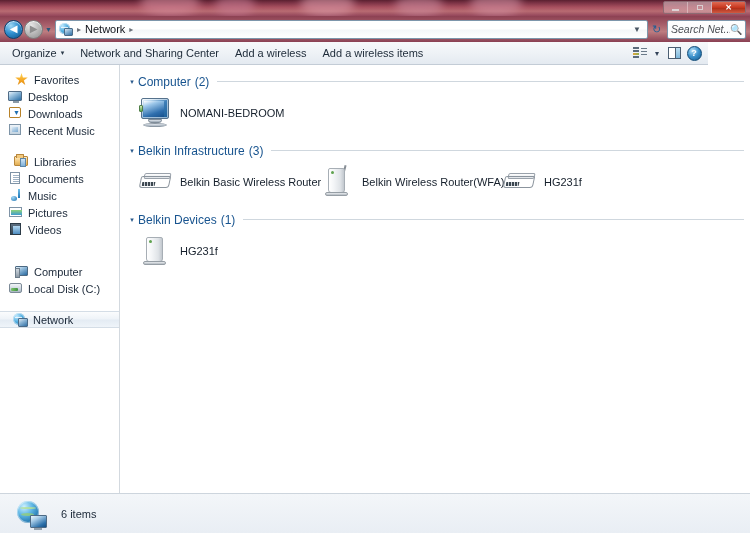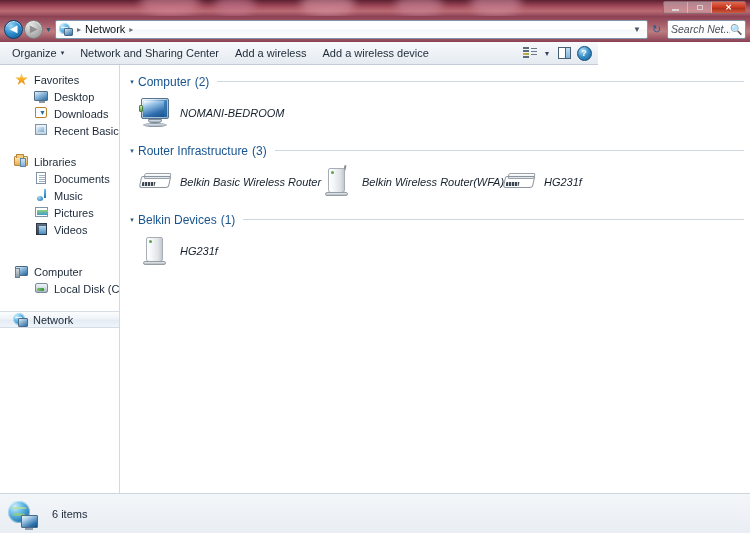--- a/index.html
+++ b/index.html
@@ -79,21 +79,21 @@
     width: 79px; height: 19px; margin-left: 2px; flex: none;
     background: linear-gradient(180deg,#ffffff 0%,#fbfcfd 50%,#ffffff 100%);
     border: 1px solid #7d96ab; border-radius: 2px;
     display: flex; align-items: center; padding: 0 3px;
   }
   .searchbox .ph { flex: 1; font-style: italic; font-size: 10.5px; color: #4c4f55; white-space: nowrap; overflow: hidden; }
   .searchbox .mg { width: 12px; text-align: center; color: #2d6ea6; font-size: 10px; }
 
   
   .cmdbar {
-    position: absolute; top: 42px; left: 0; width: 598px; height: 23px;
+    position: absolute; top: 42px; left: 0; width: 708px; height: 23px;
     background: linear-gradient(180deg,#f7f9fb 0%,#eef2f6 50%,#e4eaf1 100%);
     border-bottom: 1px solid #c3ccd6;
     display: flex; align-items: center; padding: 0 4px;
   }
   .cmd {
     font-size: 11px; color: #1d2a38; padding: 3px 7px; white-space: nowrap;
     display: flex; align-items: center; gap: 4px; border: 1px solid transparent; border-radius: 2px;
   }
   .cmd .cv { font-size: 7px; color: #2b3a4a; }
   .cmd-spacer { flex: 1; }
@@ -112,54 +112,54 @@
   .body { position: absolute; top: 65px; left: 0; width: 750px; height: 428px; display: flex; background:#fff; }
   .navpane {
     width: 120px; height: 100%; background: #ffffff;
     border-right: 1px solid #d3d9df; padding-top: 6px; overflow: hidden;
   }
   .np-group { margin-bottom: 3px; }
   .np-row {
     height: 17px; display: flex; align-items: center; gap: 5px;
     padding-left: 14px; font-size: 11px; color: #1b2838; white-space: nowrap;
   }
-  .np-row.child { padding-left: 34px; }
+  .np-row.child { padding-left: 8px; }
   .np-row.selected {
     background: linear-gradient(180deg,#fbfcfd 0%,#eef3f8 48%,#e3ebf3 52%,#eff4f9 100%);
     border-top: 1px solid #d4dde6; border-bottom: 1px solid #d4dde6;
     padding-left: 13px;
   }
   .np-gap { height: 11px; }
   .np-ico { width: 15px; height: 15px; flex: none; position: relative; }
 
   
   .content { flex: 1; height: 100%; background: #fff; padding: 8px 0 0 6px; overflow: hidden; }
   .grp-head { display: flex; align-items: center; height: 17px; margin: 0 6px 0 0; }
   .grp-tri { width: 12px; color: #2a5a8c; font-size: 7px; text-align: center; flex:none; }
   .grp-title { font-size: 12px; color: #18548f; white-space: nowrap; }
   .grp-count { font-size: 12px; color: #18548f; margin-left: 4px; }
   .grp-line { flex: 1; height: 1px; background: #cfd7de; margin-left: 8px; }
-  .tiles { display: flex; flex-wrap: wrap; padding: 4px 0 10px 8px; font-style: italic; }
+  .tiles { display: flex; flex-wrap: wrap; padding: 4px 0 10px 8px; }
   .tile {
     width: 182px; height: 38px; display: flex; align-items: center; gap: 7px;
     padding: 2px 4px; border: 1px solid transparent; border-radius: 3px;
   }
   .tile.selected {
     background: linear-gradient(180deg,#fdfeff 0%,#f3f8fc 100%);
     border: 1px solid #b5d6ec; border-radius: 3px;
     box-shadow: inset 0 0 0 1px rgba(255,255,255,.9);
   }
   .tile-ico { width: 34px; height: 34px; flex: none; position: relative; }
   .tile-label { font-size: 11px; color: #16202c; white-space: nowrap; }
 
   
   .statusbar {
     position: absolute; top: 493px; left: 0; width: 750px; height: 40px;
     background: linear-gradient(180deg,#f3f6f9 0%,#e9eef4 100%);
-    border-top: 1px solid #cdd5dd; display: flex; align-items: center; padding-left: 8px; gap: 14px;
+    border-top: 1px solid #cdd5dd; display: flex; align-items: center; padding-left: 17px; gap: 14px;
   }
   .sb-ico { width: 30px; height: 30px; position: relative; flex: none; }
   .sb-text { font-size: 11px; color: #1b2838; }
 
   
   .i-netglobe { position:absolute; left:0; top:1px; width:11px; height:11px; border-radius:50%;
     background: radial-gradient(circle at 32% 28%, #bfe9ff 0%, #53aee0 45%, #1a6fa8 100%);
     box-shadow: inset 0 0 0 1px rgba(255,255,255,.5); }
   .i-netglobe::after { content:""; position:absolute; left:2px; top:4px; width:7px; height:1px; background:rgba(255,255,255,.75); }
   .i-netmon { position:absolute; right:0; bottom:0; width:9px; height:8px; border-radius:1px;
@@ -339,21 +339,21 @@
       <span>Organize</span>
       <span class="cv">▾</span>
     </div>
     <div class="cmd">
       <span>Network and Sharing Center</span>
     </div>
     <div class="cmd">
       <span>Add a wireless</span>
     </div>
     <div class="cmd">
-      <span>Add a wireless device</span>
+      <span>Add a wireless items</span>
     </div>
     <div class="cmd-spacer"></div>
 
     <div class="iconbtn">
       <span class="vw-icon">
         <span class="vw-grid">
             <i></i>
             <i></i>
             <i></i>
             <i></i>
@@ -398,21 +398,21 @@
         <div class="np-row child">
           <span class="np-ico">
               <span class="i-dl"></span>
             </span>
           <span>Downloads</span>
         </div>
         <div class="np-row child">
           <span class="np-ico">
               <span class="i-recent"></span>
             </span>
-          <span>Recent Basic</span>
+          <span>Recent Music</span>
         </div>
       </div>
 
       <div class="np-gap"></div>
 
       <div class="np-group">
         <div class="np-row">
           <span class="np-ico">
               <span class="i-libfolder"></span>
             </span>
@@ -492,21 +492,21 @@
               <span class="bigmon-led"></span>
               <span class="bigmon-stand"></span>
               <span class="bigmon-base"></span>
           </span>
           <span class="tile-label">NOMANI-BEDROOM</span>
         </div>
       </div>
 
       <div class="grp-head">
         <span class="grp-tri">▾</span>
-        <span class="grp-title">Router Infrastructure</span>
+        <span class="grp-title">Belkin Infrastructure</span>
         <span class="grp-count">(3)</span>
         <span class="grp-line"></span>
       </div>
       <div class="tiles">
         <div class="tile">
           <span class="tile-ico">
             <span class="router-top"></span>
               <span class="router-box"></span>
               <span class="router-ports"></span>
           </span>

